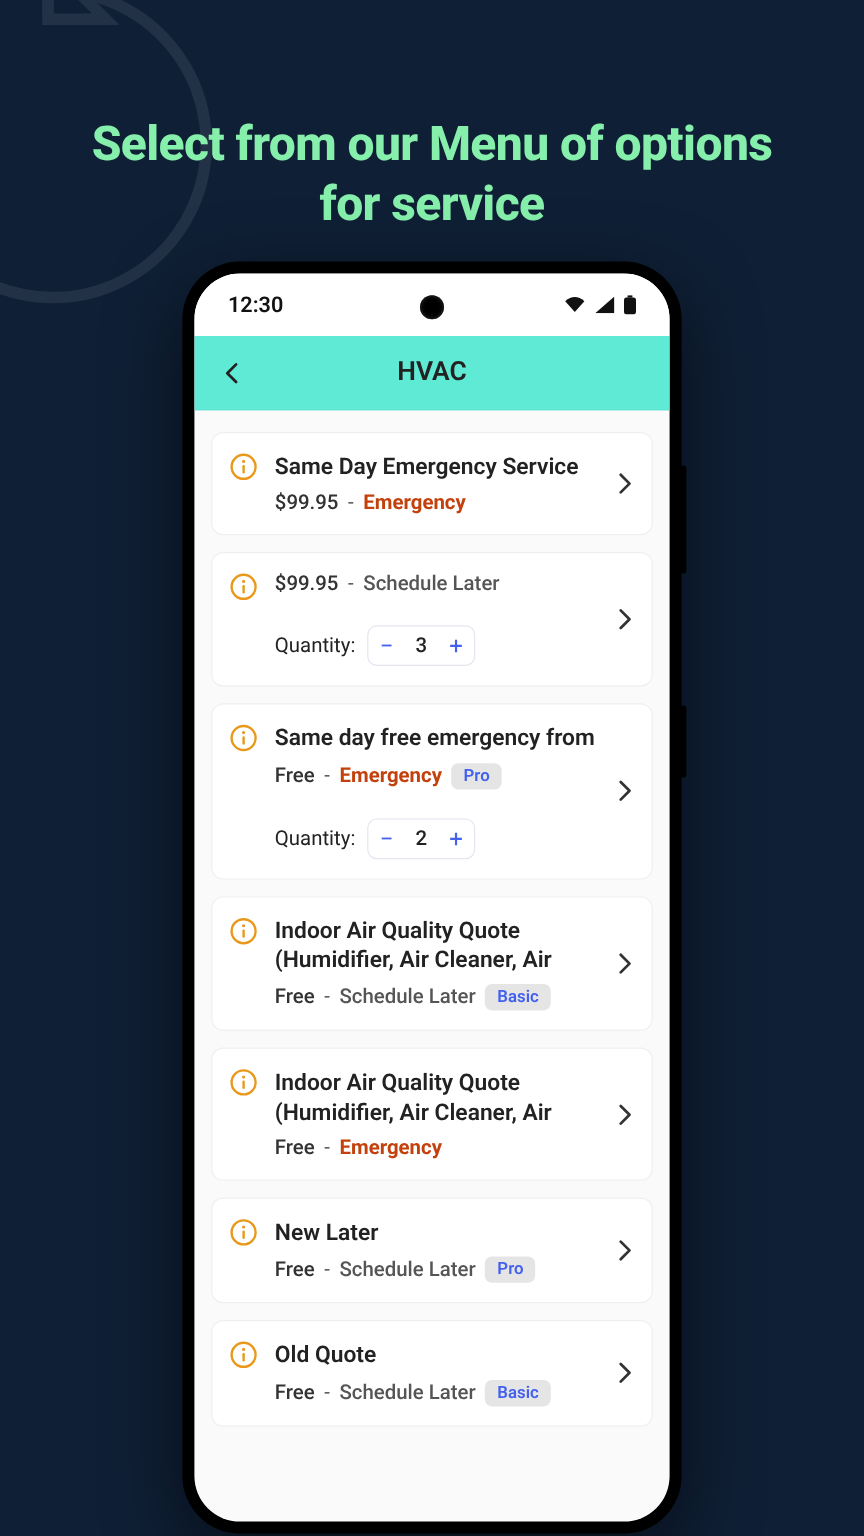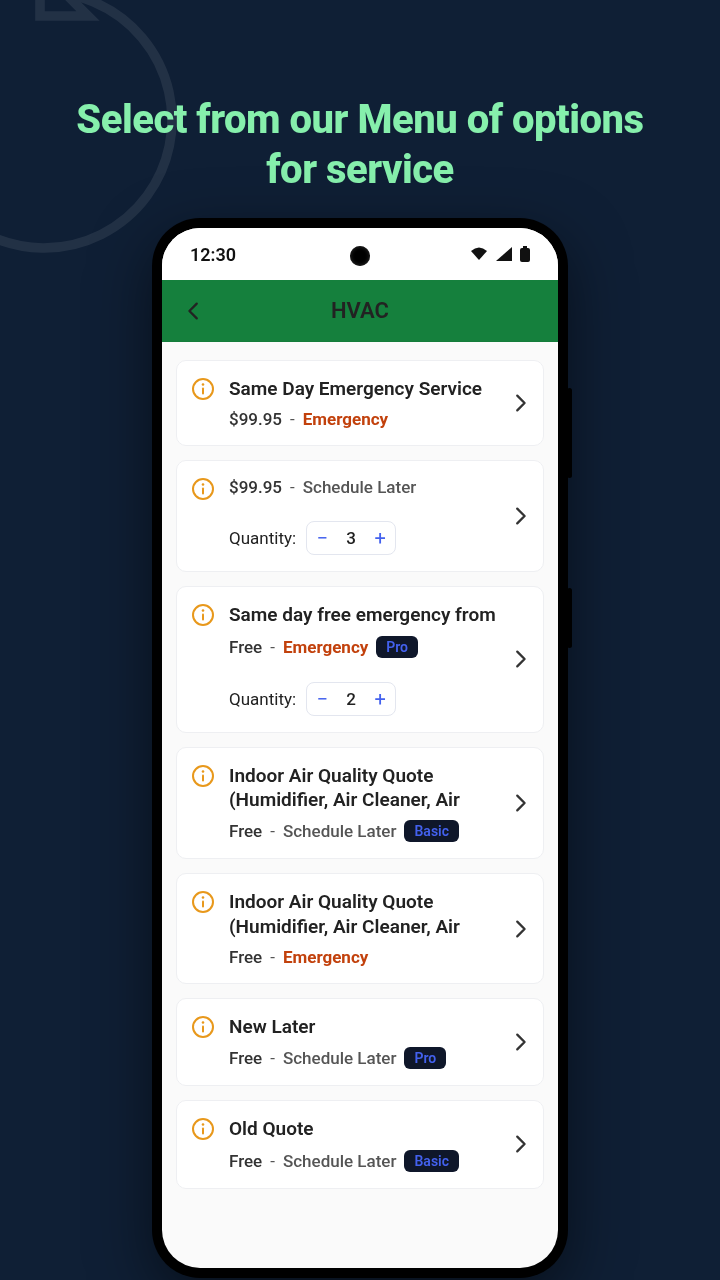--- a/index.html
+++ b/index.html
@@ -80,21 +80,21 @@
     justify-content: space-between;
     padding: 0 28px;
     font-size: 18px;
     font-weight: 600;
     color: #111;
   }
   .status-right { display: flex; gap: 8px; align-items: center; }
   .icon-wifi, .icon-cell, .icon-batt { display: inline-block; }
   .icon-wifi svg, .icon-cell svg, .icon-batt svg { display: block; }
   .appbar {
-    background: #15803d;
+    background: #5eead4;
     height: 62px;
     display: flex;
     align-items: center;
     padding: 0 14px;
     position: relative;
     border-bottom: 1px solid rgba(0,0,0,0.03);
   }
   .back-btn {
     width: 36px;
     height: 36px;
@@ -154,21 +154,21 @@
   .meta-row + .qty-row { margin-top: 24px; }
   .price { font-weight: 500; }
   .dash { color: #555; }
   .tag-emergency { color: #c2410c; font-weight: 700; }
   .tag-schedule { color: #555; font-weight: 500; }
   .badge {
     font-size: 14px;
     font-weight: 600;
     padding: 3px 10px;
     border-radius: 6px;
-    background: #0f172a;
+    background: #e5e5e5;
     color: #4361ee;
     text-align: right;
   }
   .qty-row {
     display: flex;
     align-items: center;
     gap: 10px;
     font-size: 17px;
     color: #222;
   }

